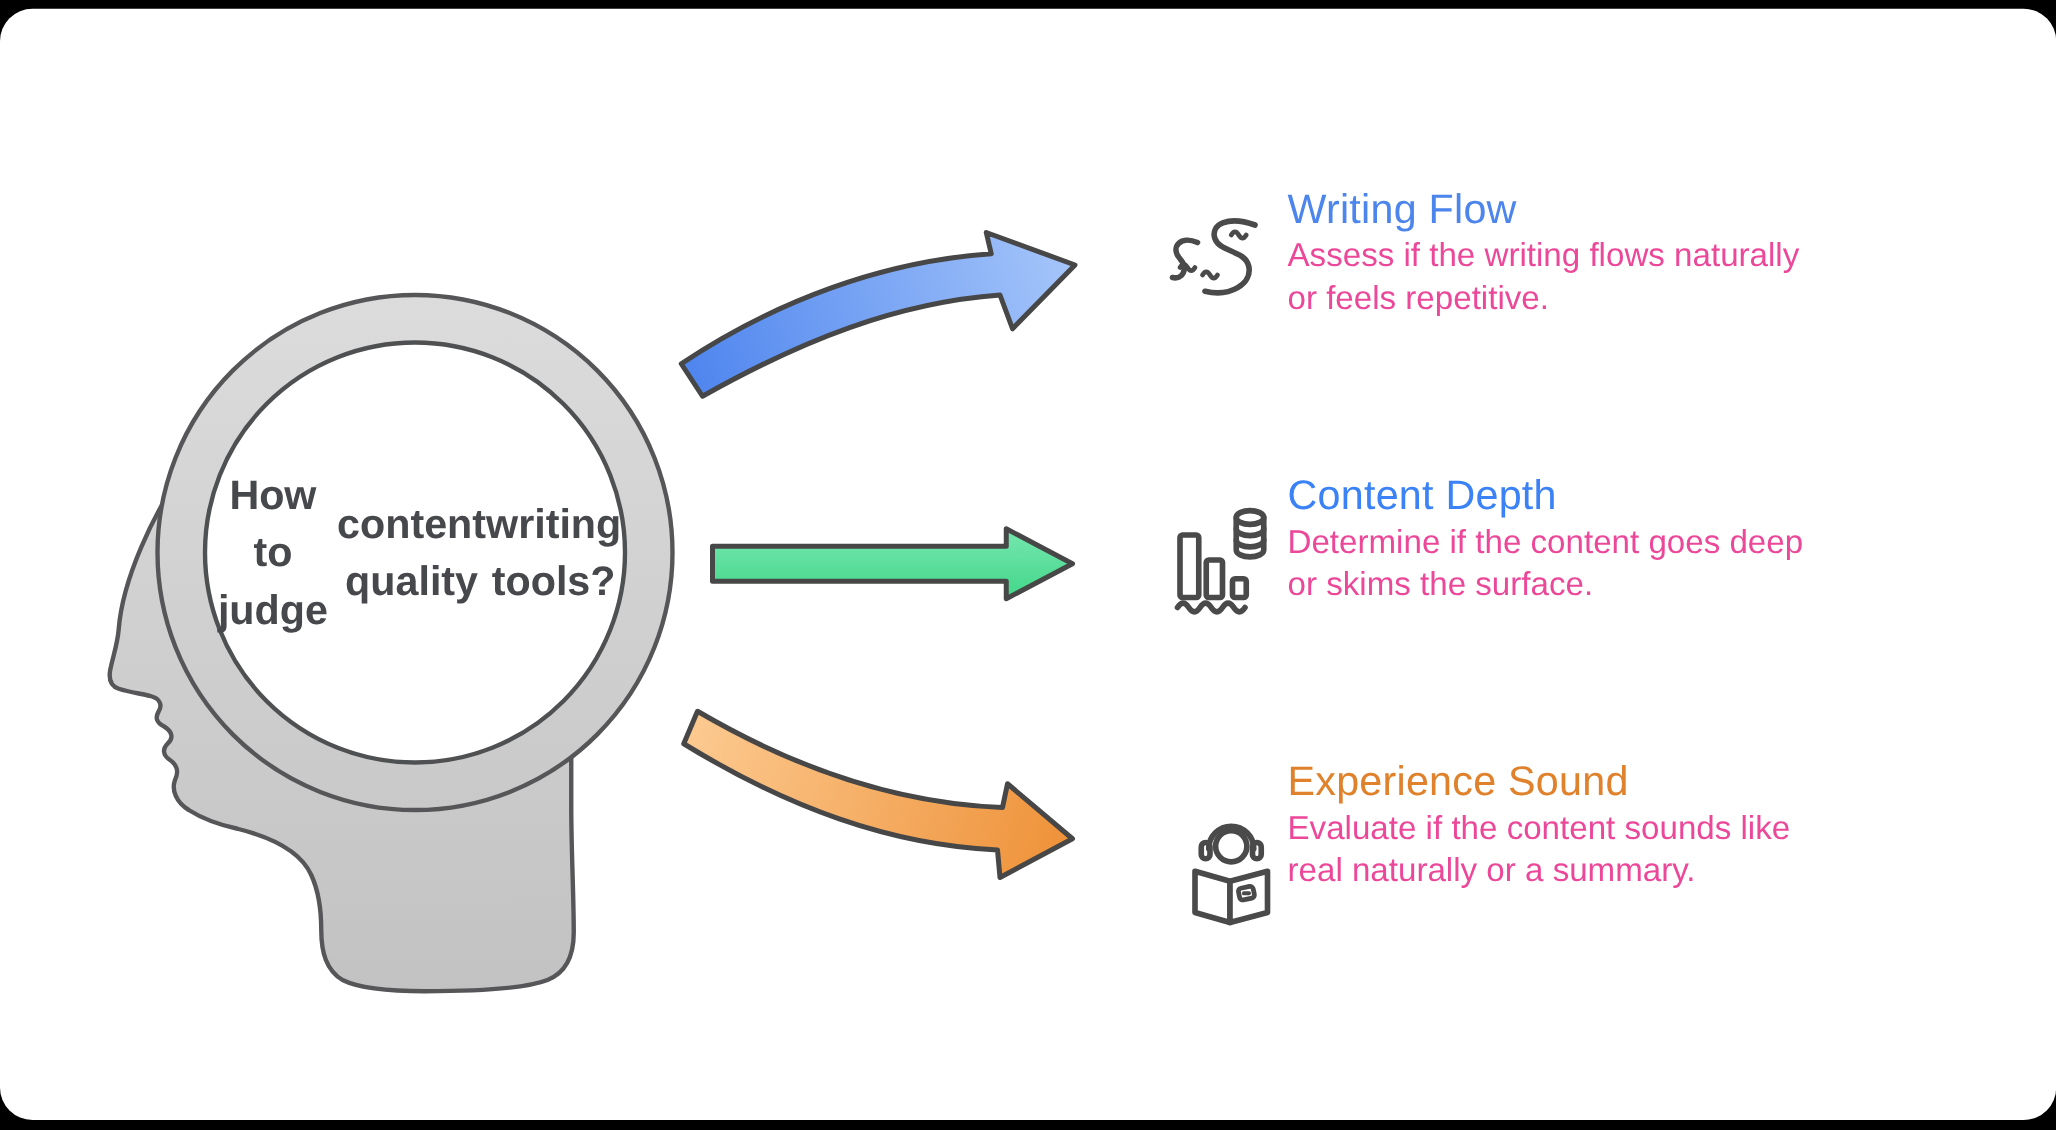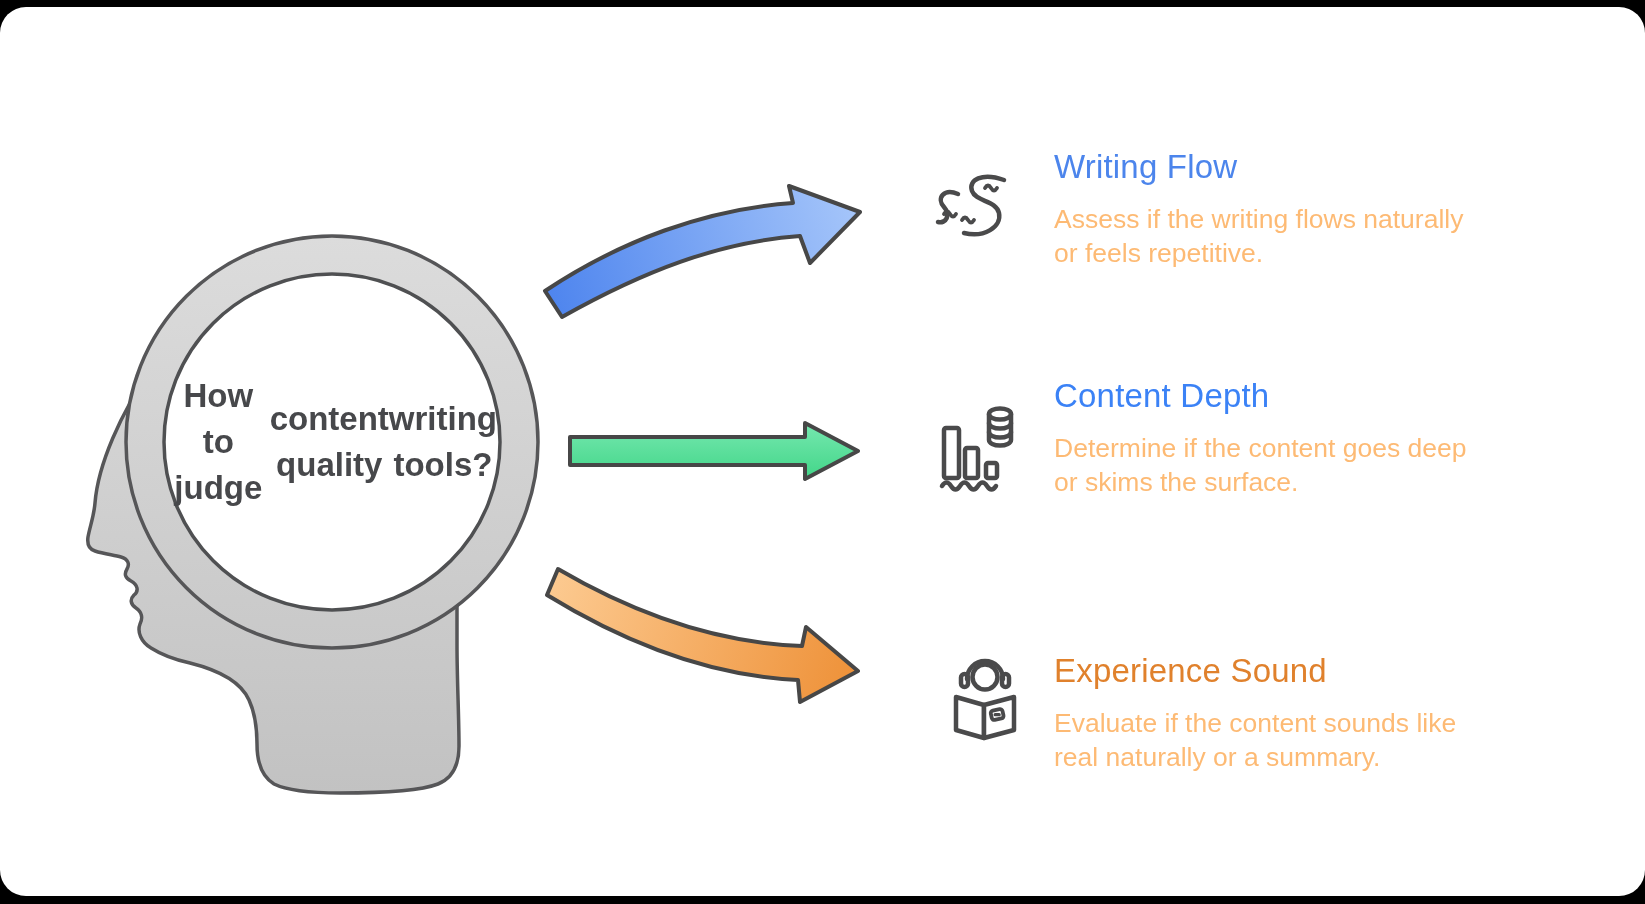--- a/index.html
+++ b/index.html
@@ -14,23 +14,23 @@
     position:absolute;left:0;right:0;top:7px;bottom:8px;
     background:#ffffff;border-radius:26px;
   }
   .diagram-svg{position:absolute;left:0;top:0;}
   .question-box{
     position:absolute;left:167px;top:276px;width:330px;height:332px;
     display:flex;flex-direction:row;align-items:center;justify-content:center;
     text-align:center;
     font-size:33px;font-weight:700;line-height:46px;color:#47484b;
   }
-  .item{position:absolute;left:1054px;width:480px;}
+  .item{position:absolute;left:1030px;width:480px;}
   .item-title{font-size:33px;font-weight:500;line-height:40px;letter-spacing:0.2px;}
-  .item-desc{margin-top:15px;font-size:26.5px;line-height:34px;color:#fdba74;}
+  .item-desc{font-size:26.5px;line-height:34px;color:#ec4899;}
   .it-1{top:147px;}
   .it-2{top:376px;}
   .it-3{top:605px;}
 </style>
 </head>
 <body>
 
 <div class="stage">
   <div class="canvas-white"></div>
 
@@ -121,19 +121,19 @@
 
   <div class="item it-2">
     <div class="item-title" style="color: #3b82f6;">Content Depth</div>
     <div class="item-desc">
       <div>Determine if the content goes deep</div>
       <div>or skims the surface.</div>
     </div>
   </div>
 
   <div class="item it-3">
-    <div class="item-title" style="color: rgb(224, 129, 44); margin-top: 46px;">Experience Sound</div>
+    <div class="item-title" style="color: rgb(224, 129, 44);">Experience Sound</div>
     <div class="item-desc">
       <div>Evaluate if the content sounds like</div>
       <div>real naturally or a summary.</div>
     </div>
   </div>
 </div>
 
 </body></html>

